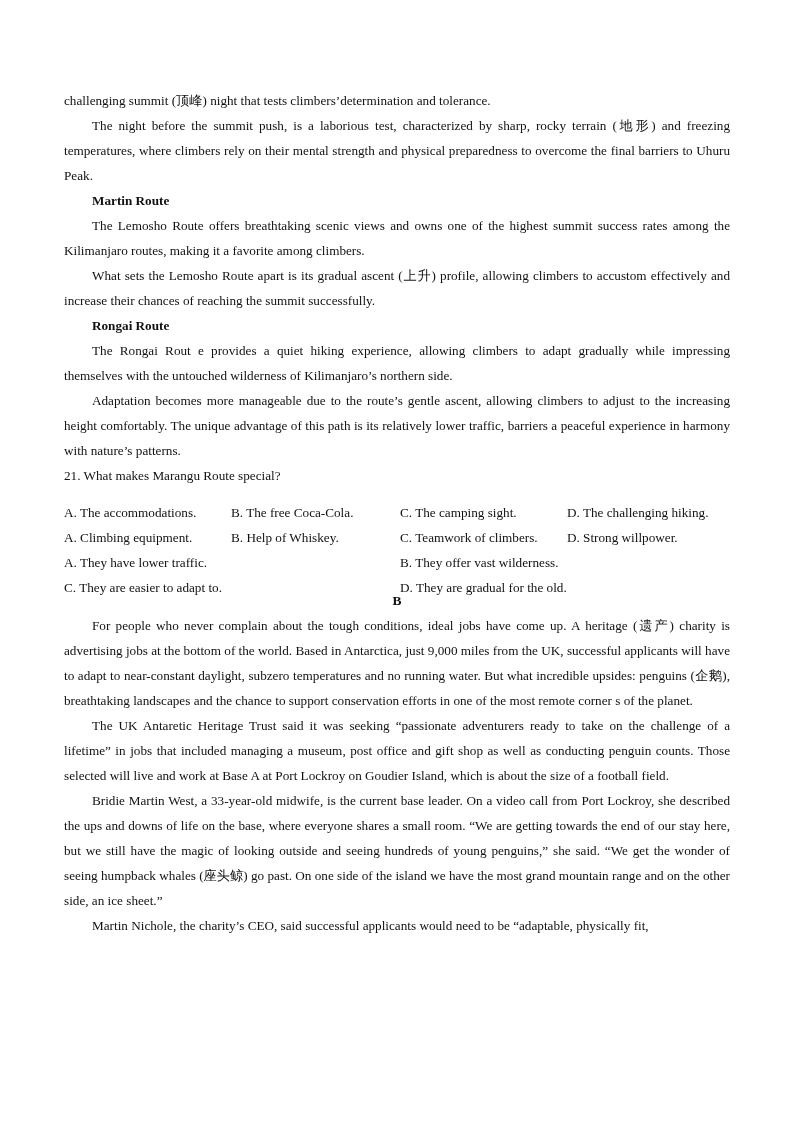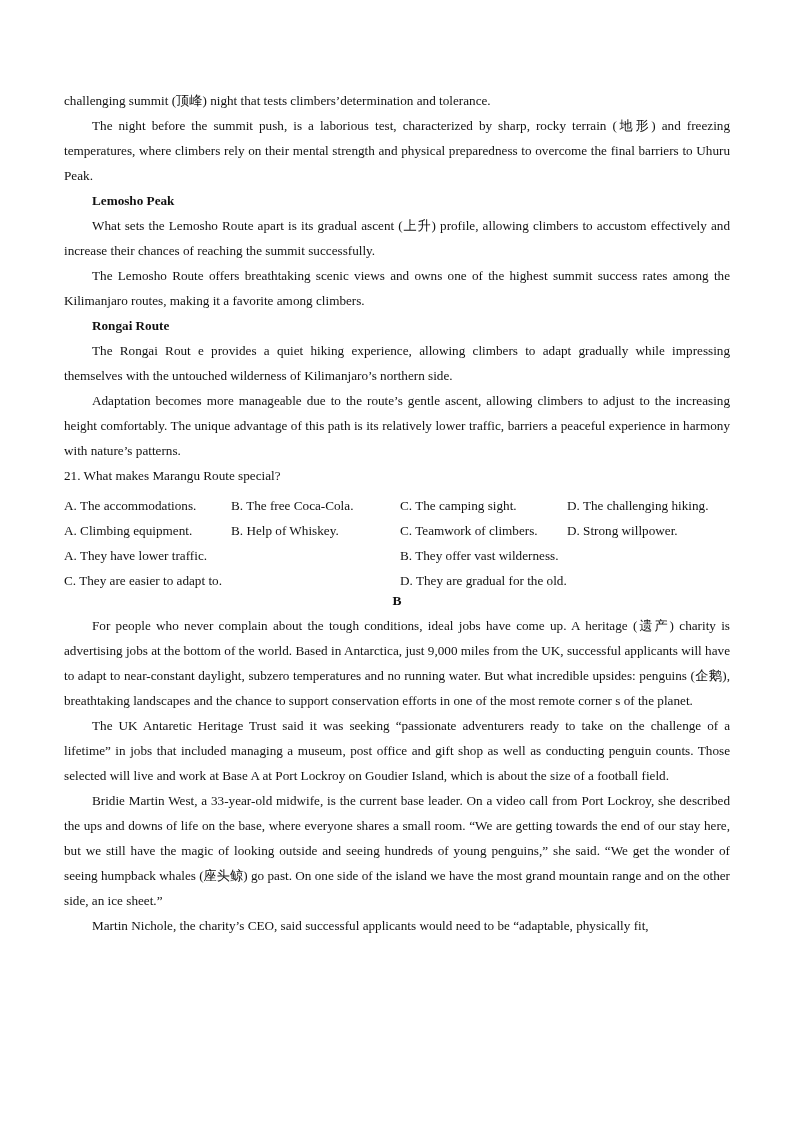--- a/index.html
+++ b/index.html
@@ -4,34 +4,34 @@
 <style>
   html, body { margin: 0; padding: 0; background: #ffffff; }
   body { width: 794px; height: 1123px; position: relative; overflow: hidden;
          font-family: "Liberation Serif", "DejaVu Serif", serif; color: #111; }
   .page { position: absolute; left: 64px; top: 88px; width: 666px; }
   .line { font-size: 13.2px; line-height: 25px; height: 25px; white-space: nowrap; }
   p.para { margin: 0; font-size: 13.2px; line-height: 25px; text-align: justify; text-align-last: left; font-family: Liberation Serif, serif; }
   p.indent { text-indent: 28px; }
   .heading { font-weight: bold; padding-left: 28px; font-size: 13.2px; line-height: 25px; height: 25px; }
   .opts { position: relative; height: 25px; font-size: 13.2px; line-height: 25px; }
-  .opts span { position: absolute; top: 5px; white-space: nowrap; font-family: Liberation Serif, serif; }
+  .opts span { position: absolute; top: 12px; white-space: nowrap; font-family: Liberation Serif, serif; }
   .section-letter { text-align: center; font-weight: bold; font-size: 13.5px; line-height: 25px; height: 25px; }
 </style>
 </head>
 <body>
 
 <div class="page">
 
   <div class="line">challenging  summit (顶峰) night  that tests climbers’determination and tolerance.</div>
   <p class="para indent">The night  before the summit push, is a laborious  test, characterized by sharp, rocky terrain (地形) and  freezing temperatures, where climbers rely on their mental strength and physical preparedness to overcome the final barriers to Uhuru Peak.</p>
 
-  <div class="heading">Lemosho Peak</div>
+  <div class="heading">Martin Route</div>
+  <p class="para indent">The Lemosho Route offers breathtaking  scenic views and owns one of the highest summit  success rates among the Kilimanjaro  routes, making it a favorite among climbers.</p>
   <p class="para indent">What sets the Lemosho Route apart is its gradual ascent (上升) profile, allowing  climbers to accustom effectively and increase their chances of reaching the summit successfully.</p>
-  <p class="para indent">The Lemosho Route offers breathtaking  scenic views and owns one of the highest summit  success rates among the Kilimanjaro  routes, making it a favorite among climbers.</p>
 
   <div class="heading">Rongai Route</div>
   <p class="para indent">The Rongai Rout e provides a quiet hiking experience, allowing climbers to adapt gradually while impressing themselves with the untouched wilderness of Kilimanjaro’s  northern side.</p>
   <p class="para indent">Adaptation  becomes more manageable  due to the route’s gentle ascent, allowing  climbers to adjust to the increasing height  comfortably. The unique advantage of this path is its relatively  lower traffic, barriers a peaceful experience in harmony with nature’s patterns.</p>
 
   <div class="line">21. What makes Marangu Route special?</div>
   <div class="opts">
     <span style="left:0">A. The accommodations.</span>
     <span style="left:167px">B.  The free Coca-Cola.</span>
     <span style="left:336px">C.  The camping sight.</span>

